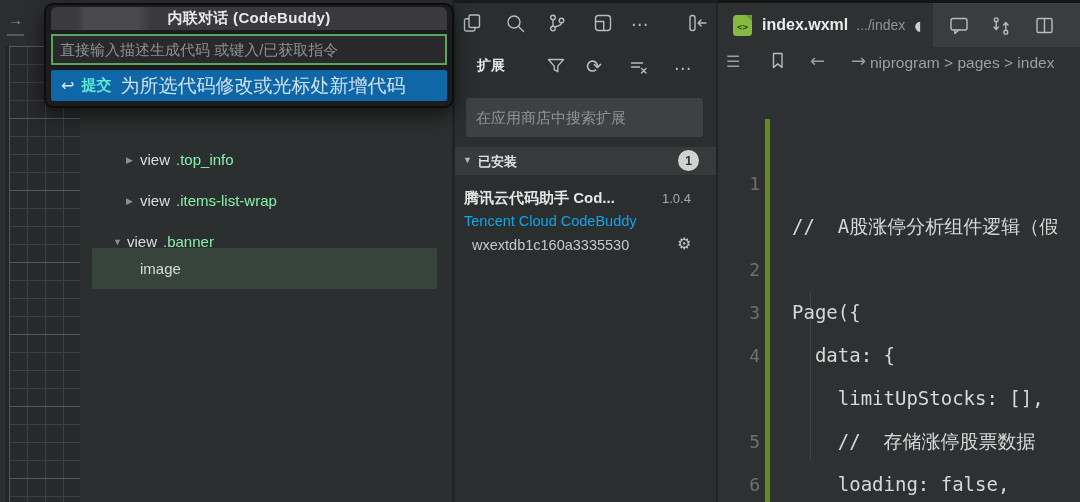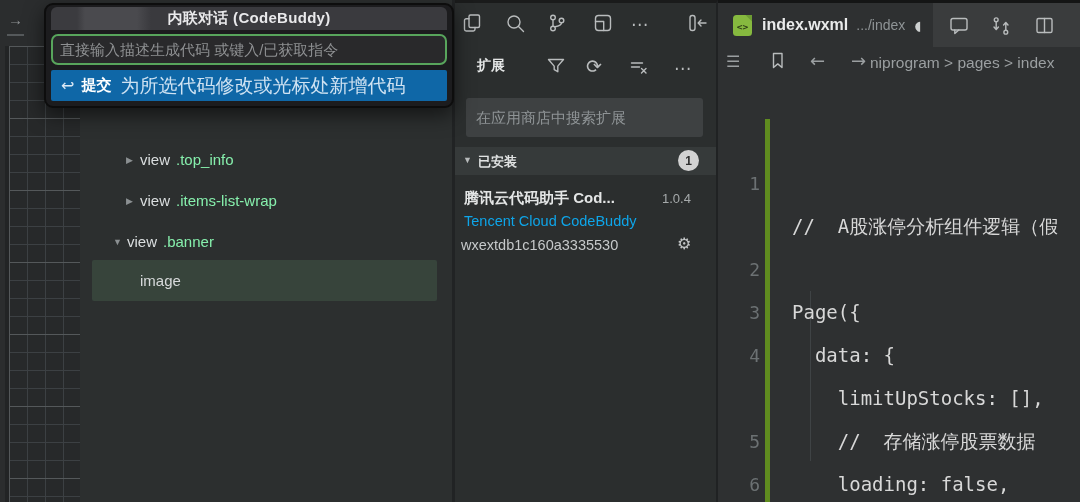--- a/index.html
+++ b/index.html
@@ -34,27 +34,27 @@
   .tree-selected{background:#37443b;border-radius:2px;}
 
   
   .dialog{left:44px;top:3px;width:410px;background:#1c1c1e;border:2px solid #0d0d0d;
     border-radius:9px;box-shadow:0 7px 20px rgba(0,0,0,.55);z-index:20;
     padding:2px 5px 5px;box-sizing:border-box;}
   .dialog-title{height:23px;border-radius:6px 6px 0 0;color:#e9e9eb;font-size:15px;font-weight:700;
     display:flex;align-items:center;justify-content:center;letter-spacing:.3px;
     background:linear-gradient(90deg,#3b3b3f 0px,#3b3b3f 26px,#4a4a4e 34px,#4a4a4e 86px,#3a3a3e 100px,#3a3a3e 100%);}
   .dialog-input{display:block;width:100%;box-sizing:border-box;margin:4px 0 0;height:31px;
-    background:#29292b;border:2px solid #58a55c;border-radius:7px;color:#e0e0e0;
+    background:#29292b;border:2px solid #58a55c;border-radius:0;color:#e0e0e0;
     font-size:15px;padding:0 7px;outline:none;font-family:"Liberation Sans",sans-serif;}
   .dialog-input::placeholder{color:#8e9092;}
   .dialog-submit{margin:5px 0 0;height:31px;background:#0f67a7;border-radius:2px;
     display:flex;align-items:center;padding:0 10px;cursor:pointer;}
   .submit-arrow{color:#dcе9f5;color:#dce9f5;font-size:16px;margin-right:7px;font-family:"DejaVu Sans",sans-serif;}
-  .submit-label{color:#ffffff;font-weight:700;font-size:15px;margin-right:9px;}
+  .submit-label{color:#5eead4;font-weight:700;font-size:15px;margin-right:9px;}
   .submit-hint{color:#cfe2f2;font-size:19px;}
 
   
   .ext-panel{left:455px;top:0;width:263px;height:502px;background:#2b2e2e;
     border-top:3px solid #1a1b1b;border-right:2px solid #202223;box-sizing:border-box;}
   .ext-icon{position:absolute;top:9px;}
   .more-dots{color:#b9bcbd;font-size:17px;letter-spacing:1px;font-family:"DejaVu Sans",sans-serif;}
   .ext-title{left:22px;top:54px;font-size:14px;font-weight:700;color:#e4e6e6;}
   .ext-search{position:absolute;left:11px;top:95px;width:237px;height:39px;box-sizing:border-box;
     background:#3e4142;border:none;border-radius:3px;color:#cfd2d3;font-size:15px;padding:0 10px;
@@ -63,21 +63,21 @@
   .ext-section{left:0;top:144px;width:100%;height:28px;background:#363a3a;}
   .sec-twisty{position:absolute;left:8px;top:8px;color:#b7babb;font-size:9px;}
   .sec-label{position:absolute;left:23px;top:6px;font-size:13px;font-weight:700;color:#e0e2e2;}
   .count-badge{position:absolute;left:223px;top:3px;width:21px;height:21px;border-radius:50%;
     background:#d2d2d2;color:#2e2e2e;font-size:12px;font-weight:700;
     display:flex;align-items:center;justify-content:center;}
   .ext-name{left:9px;top:186px;font-size:15px;font-weight:700;color:#e4e6e6;max-width:192px;
     overflow:hidden;white-space:nowrap;text-align:center;}
   .ext-version{left:207px;top:188px;font-size:13px;color:#a6aaab;}
   .ext-publisher{left:9px;top:210px;font-size:14.5px;color:#0ea5e9;}
-  .ext-id{left:6px;top:234px;font-size:14.5px;color:#c6c9ca;}
+  .ext-id{left:17px;top:234px;font-size:14.5px;color:#c6c9ca;}
   .gear{left:222px;top:231px;color:#c2c5c6;font-size:16px;font-family:"DejaVu Sans",sans-serif;}
 
   
   .editor-panel{left:718px;top:0;width:362px;height:502px;background:#2e3031;
     border-top:3px solid #141515;box-sizing:border-box;}
   .tab-actions-bg{left:215px;top:0;width:147px;height:44px;background:#3a3c3d;}
   .tab{left:0;top:0;width:215px;height:44px;display:flex;align-items:center;padding-left:15px;
     box-sizing:border-box;background:#2e3031;cursor:pointer;}
   .tab-file{font-size:16px;font-weight:700;color:#e9eaea;margin-left:10px;white-space:nowrap;}
   .tab-path{font-size:14px;color:#8f9496;margin-left:8px;white-space:nowrap;}
@@ -114,21 +114,21 @@
     <div class="tree-row" style="left:46px;top:180px;">
       <span class="twisty">▶</span>
       <span class="tree-tag">view</span>
       <span class="tree-class">.items-list-wrap</span>
     </div>
     <div class="tree-row" style="left:33px;top:221px;">
       <span class="twisty">▼</span>
       <span class="tree-tag">view</span>
       <span class="tree-class">.banner</span>
     </div>
-    <div class="tree-row tree-selected" style="left:12px;top:260px;width:345px;padding-left:48px;box-sizing:border-box;">
+    <div class="tree-row tree-selected" style="left:12px;top:248px;width:345px;padding-left:48px;box-sizing:border-box;">
       <span>image</span>
     </div>
   </div>
 
   <div class="abs ext-panel">
     <div class="ext-icon" style="left:6px;">
       <svg width="22" height="22" viewBox="0 0 22 22">
           <rect class="ico" x="8" y="3" width="10.5" height="12.5" rx="1.5"></rect>
           <path class="ico" d="M14 15.5v1.8a1.7 1.7 0 0 1-1.7 1.7H5.2a1.7 1.7 0 0 1-1.7-1.7V8.4a1.7 1.7 0 0 1 1.7-1.7H8"></path>
         </svg>

